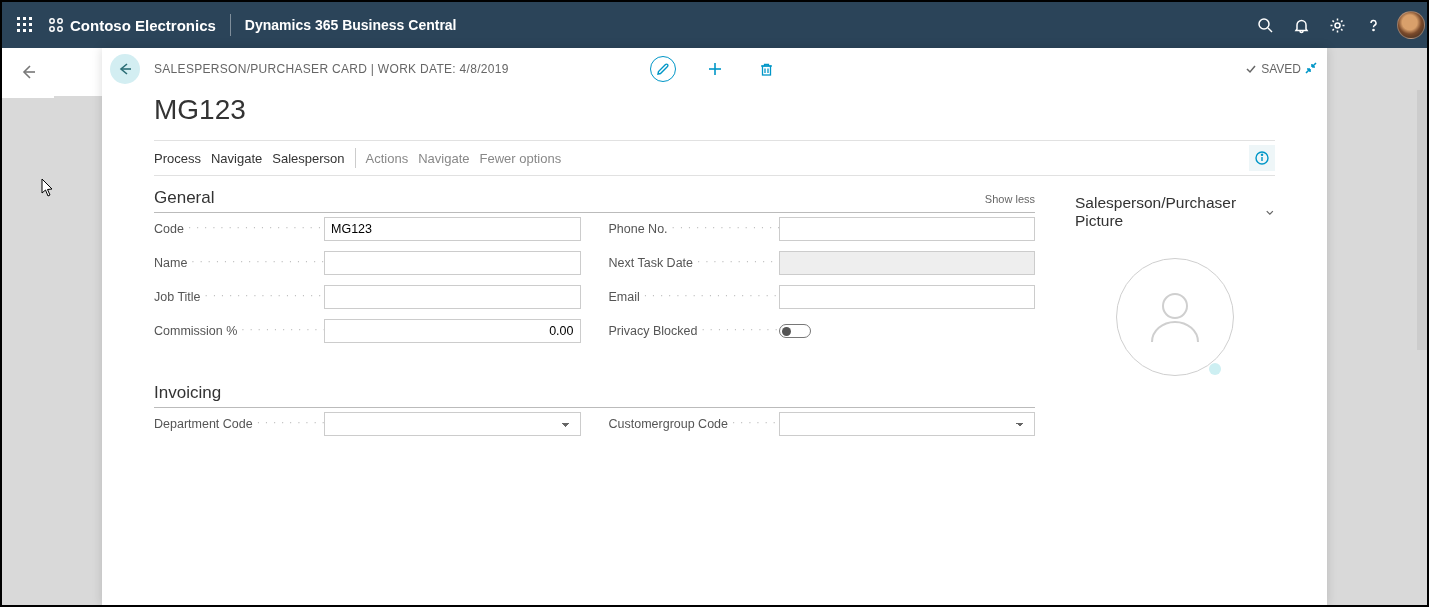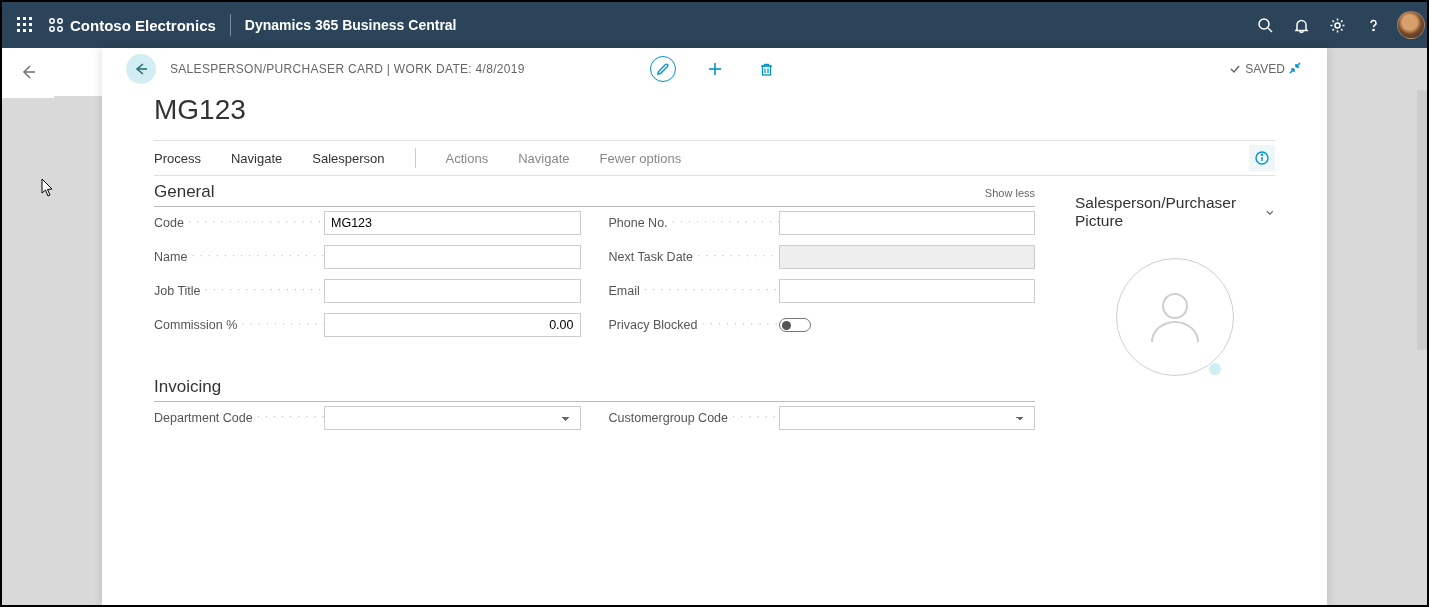--- a/index.html
+++ b/index.html
@@ -87,21 +87,21 @@
     right: 100px;
     bottom: 0;
     background: #fff;
     box-shadow: 0 0 10px rgba(0,0,0,0.15);
     overflow: hidden;
   }
   .card-header {
     height: 42px;
     display: flex;
     align-items: center;
-    padding: 0 24px;
+    padding: 0 8px;
   }
   .back-circle {
     width: 30px; height: 30px;
     border-radius: 50%;
     background: #d3eef2;
     display: flex; align-items: center; justify-content: center;
     cursor: pointer;
     margin-right: 14px;
   }
   .back-circle svg { stroke: #2b6e76; }
@@ -146,21 +146,21 @@
   }
 
   
   .actionbar {
     margin: 0 52px;
     border-top: 1px solid #e1e1e1;
     border-bottom: 1px solid #e1e1e1;
     height: 36px;
     display: flex;
     align-items: center;
-    gap: 30px;
+    gap: 10px;
     font-size: 13px;
     position: relative;
   }
   .actionbar .tab { color: #333; cursor: pointer; }
   .actionbar .sep { width: 1px; height: 20px; background: #ccc; }
   .actionbar .grey { color: #888; }
   .actionbar .info {
     position: absolute; right: 0; top: 4px;
     width: 26px; height: 26px;
     background: #eef6f8;
@@ -174,21 +174,21 @@
     padding: 0 52px;
     gap: 40px;
   }
   .main { flex: 1; min-width: 0; }
   .side { width: 200px; flex-shrink: 0; }
 
   .section-head {
     display: flex;
     align-items: baseline;
     border-bottom: 1px solid #bbb;
-    margin-top: 6px;
+    margin-top: 12px;
     padding-bottom: 4px;
   }
   .section-title { font-size: 17px; font-weight: 400; color: #333; }
   .showless { margin-left: auto; font-size: 11px; color: #666; cursor: pointer; }
 
   .fields {
     display: grid;
     grid-template-columns: 1fr 1fr;
     column-gap: 28px;
     margin-top: 4px;

